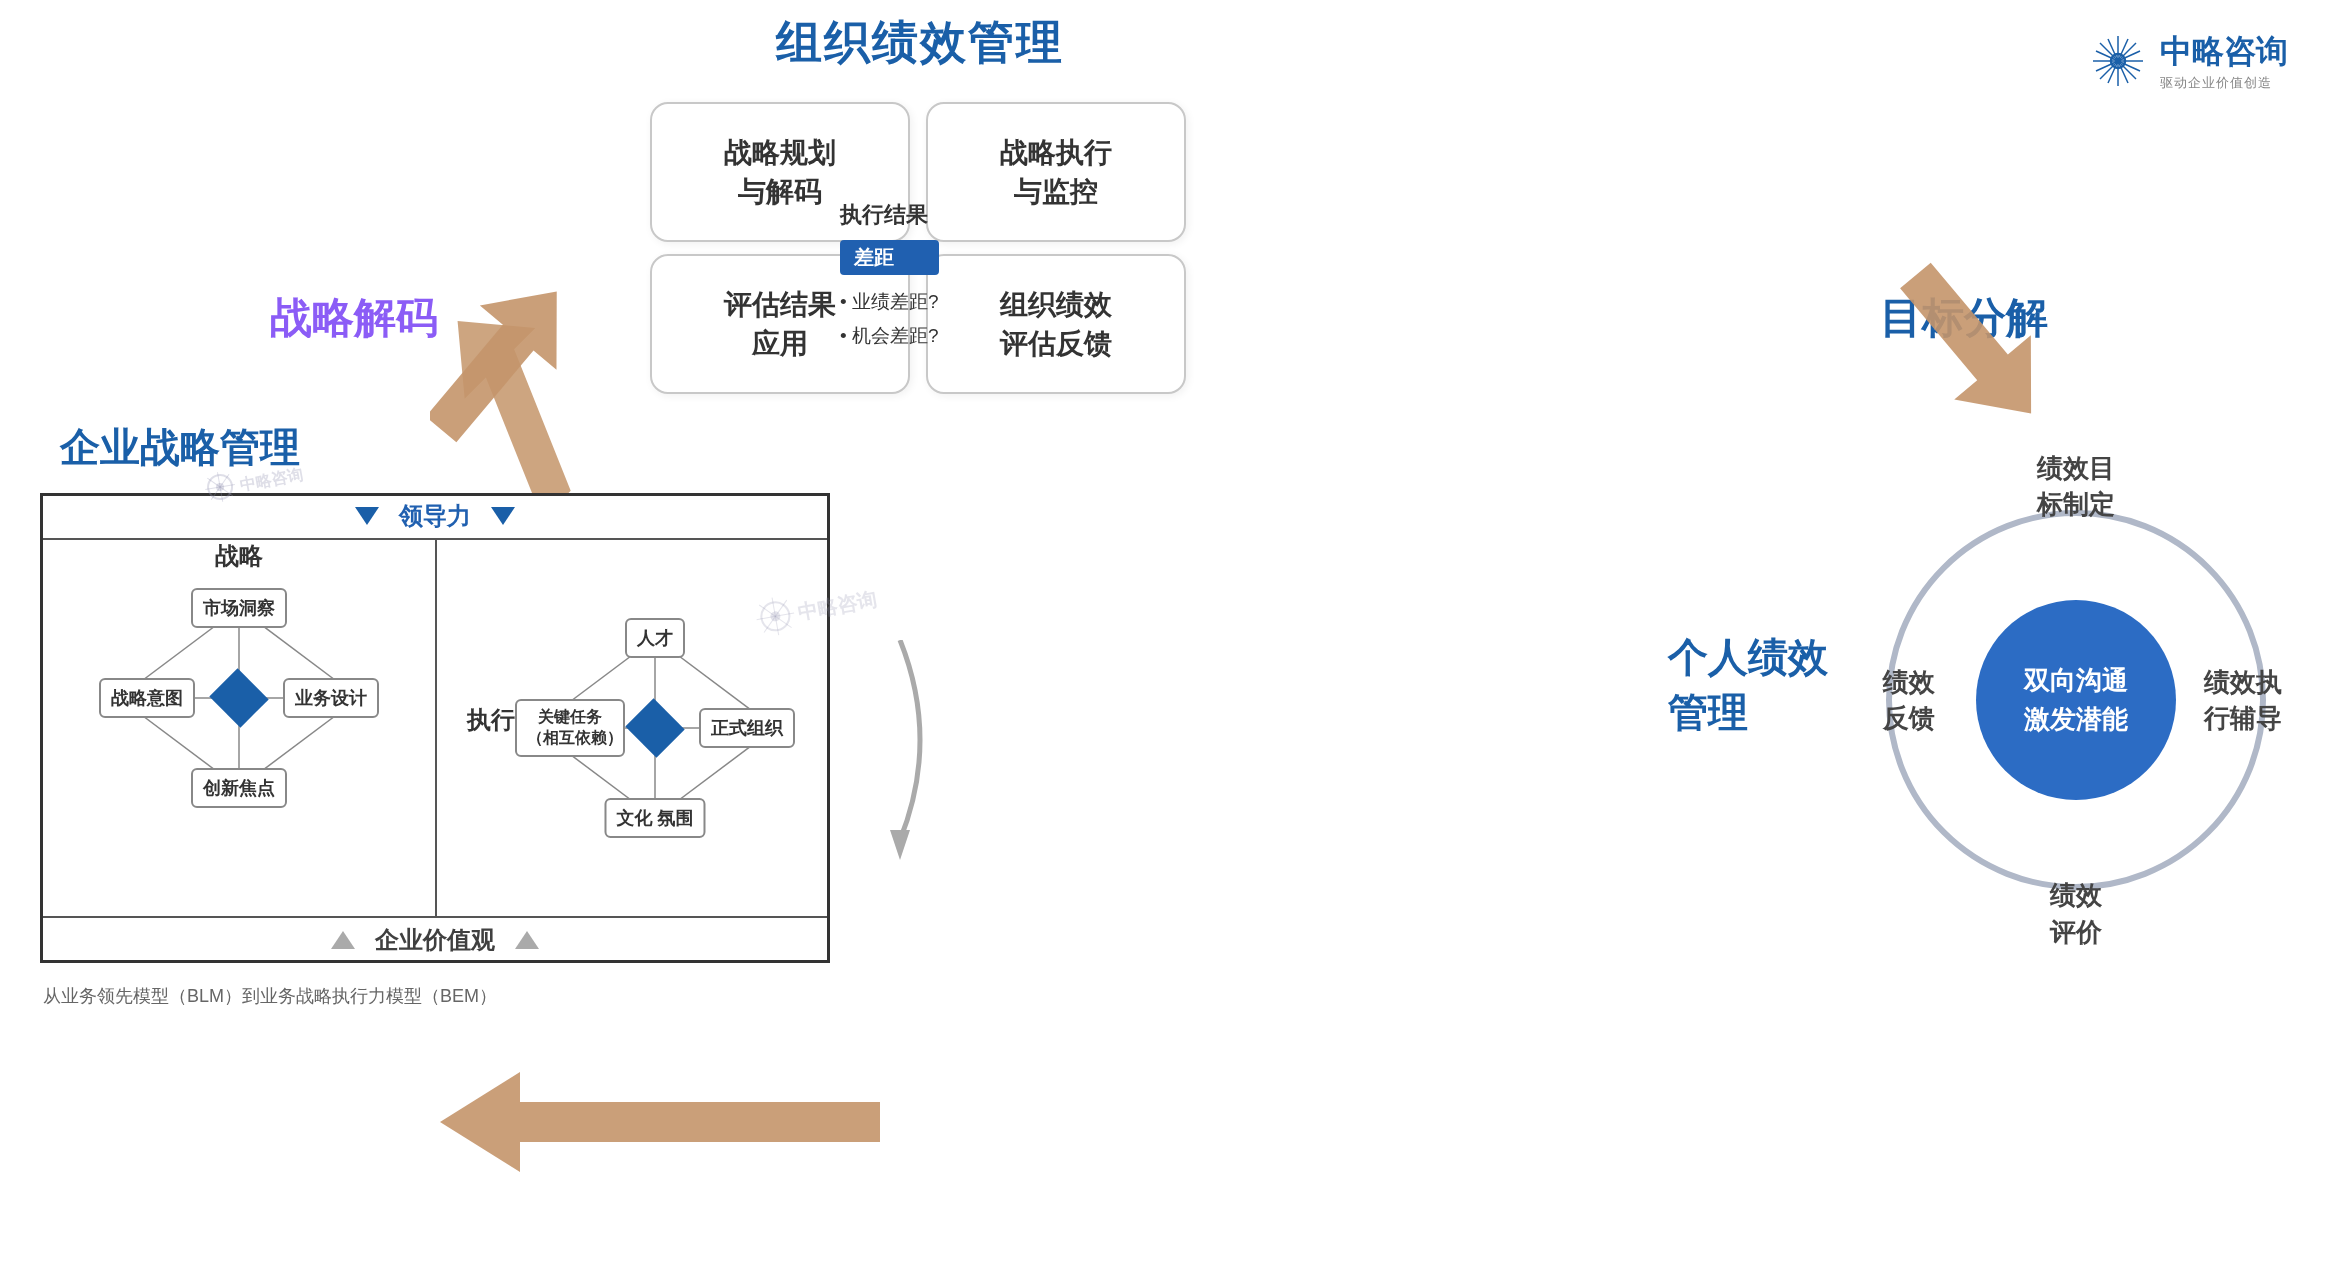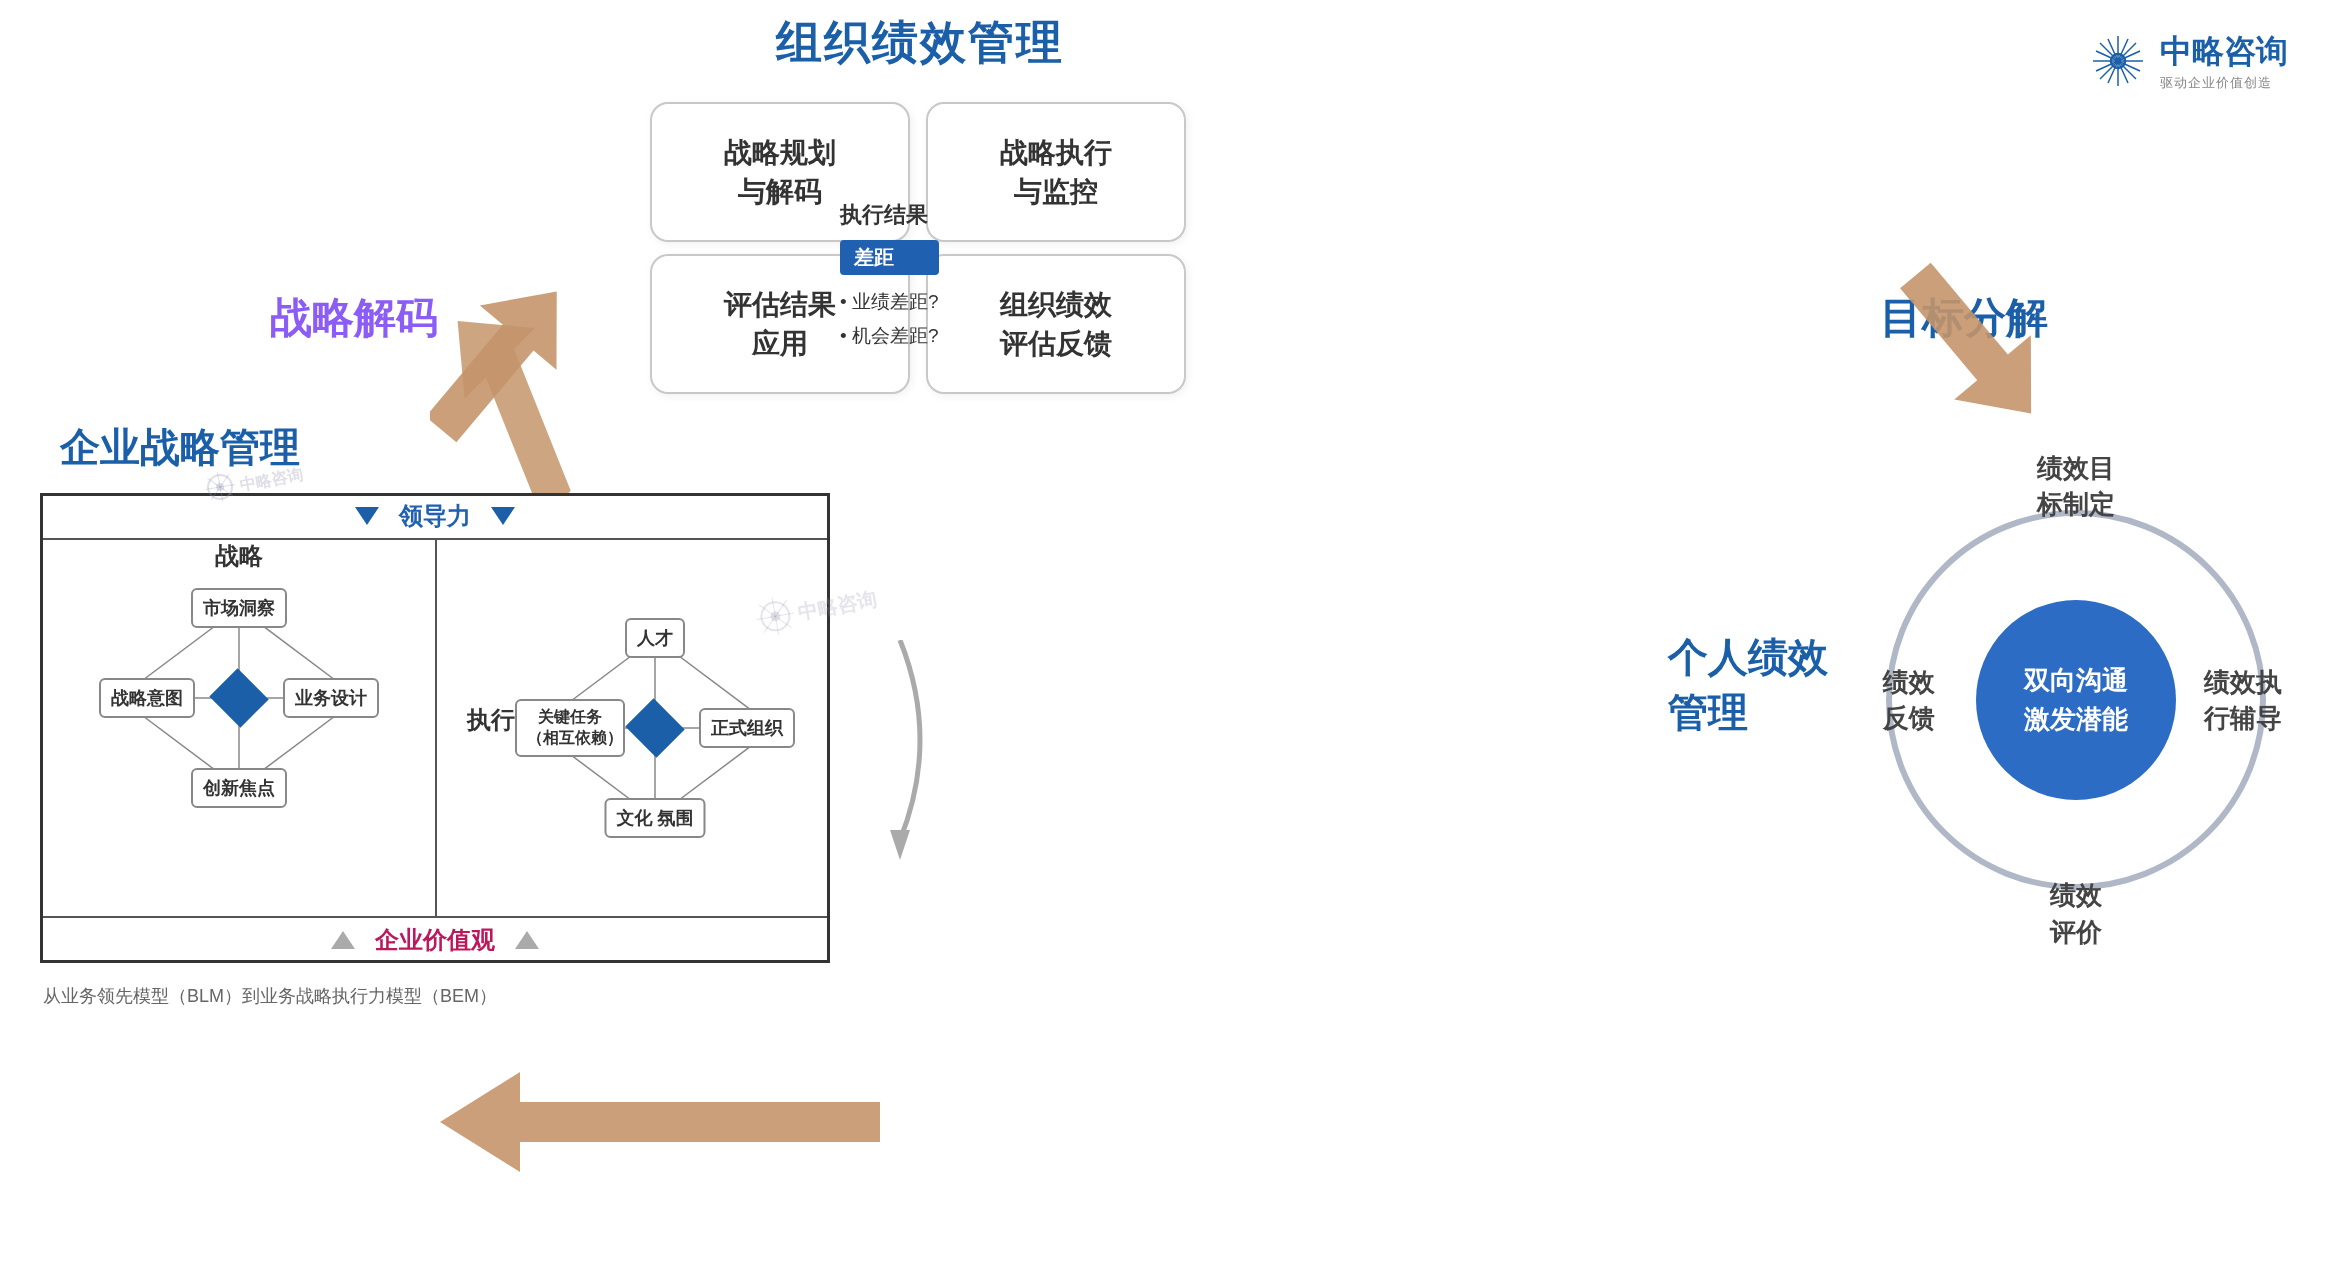--- a/index.html
+++ b/index.html
@@ -217,21 +217,21 @@
       bottom: -2px;
       left: 0;
       right: 0;
       height: 46px;
       display: flex;
       align-items: center;
       justify-content: center;
       border-top: 2px solid #555;
       font-size: 24px;
       font-weight: bold;
-      color: #be185d;
+      color: #404040;
     }
     .values-arrow-up {
       display: inline-block;
       width: 0;
       height: 0;
       border-left: 12px solid transparent;
       border-right: 12px solid transparent;
       border-bottom: 18px solid #aaa;
       margin: 0 20px;
     }

